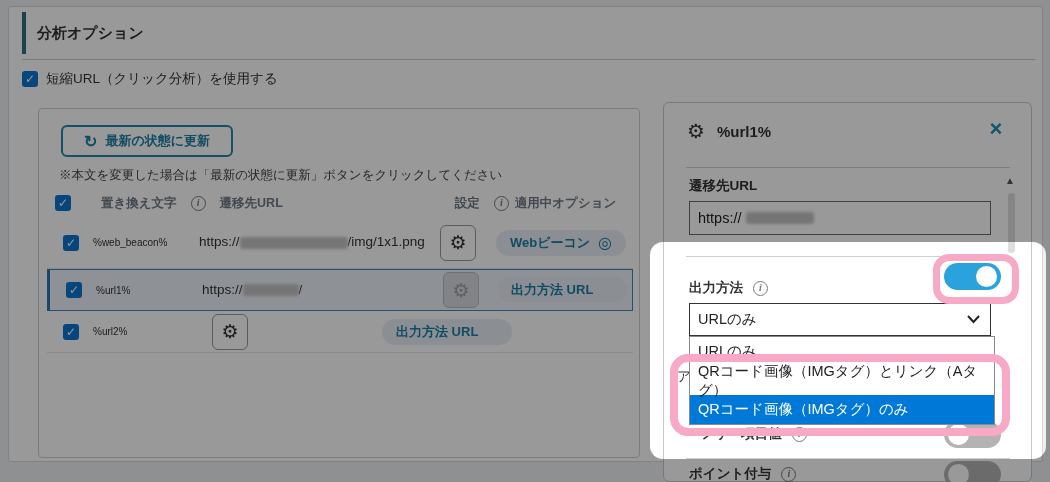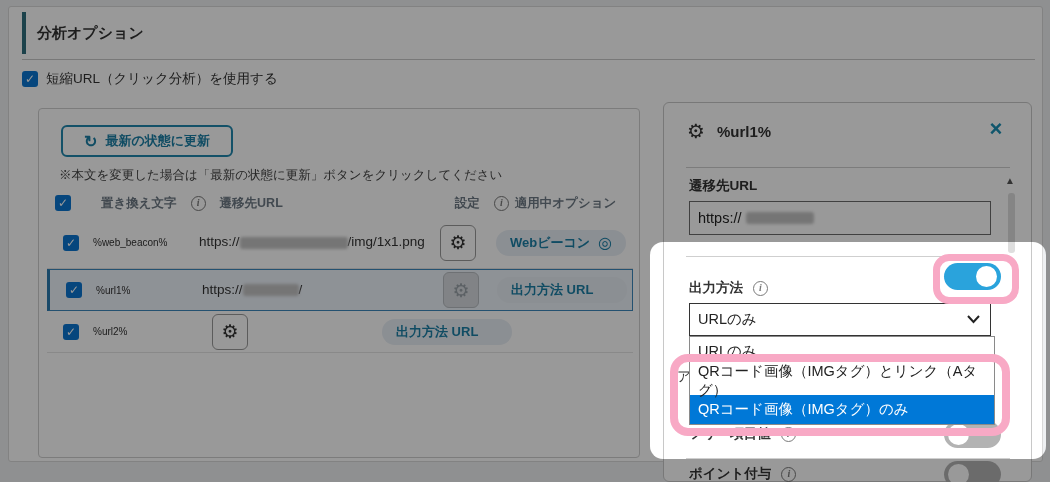--- a/index.html
+++ b/index.html
@@ -223,21 +223,21 @@
     </div>
 
     <span class="hidden-frag">ア</span>
 
     <div class="dropdown">
       <div class="opt">URLのみ</div>
       <div class="opt">QRコード画像（IMGタグ）とリンク（Aタグ）</div>
       <div class="opt selected">QRコード画像（IMGタグ）のみ</div>
     </div>
 
-    <div class="plabel" style="left:25px; top:322px; z-index:1;">
+    <div class="plabel" style="left:36px; top:322px; z-index:1;">
       <span>フリー項目値</span>
       <span class="info">i</span>
     </div>
     <div class="toggle off" style="left:280px; top:318px; z-index:1;">
         <span class="knob"></span>
       </div>
 
     <div class="pdiv" style="top:355px;"></div>
 
     <div class="plabel" style="left:25px; top:362px;">

